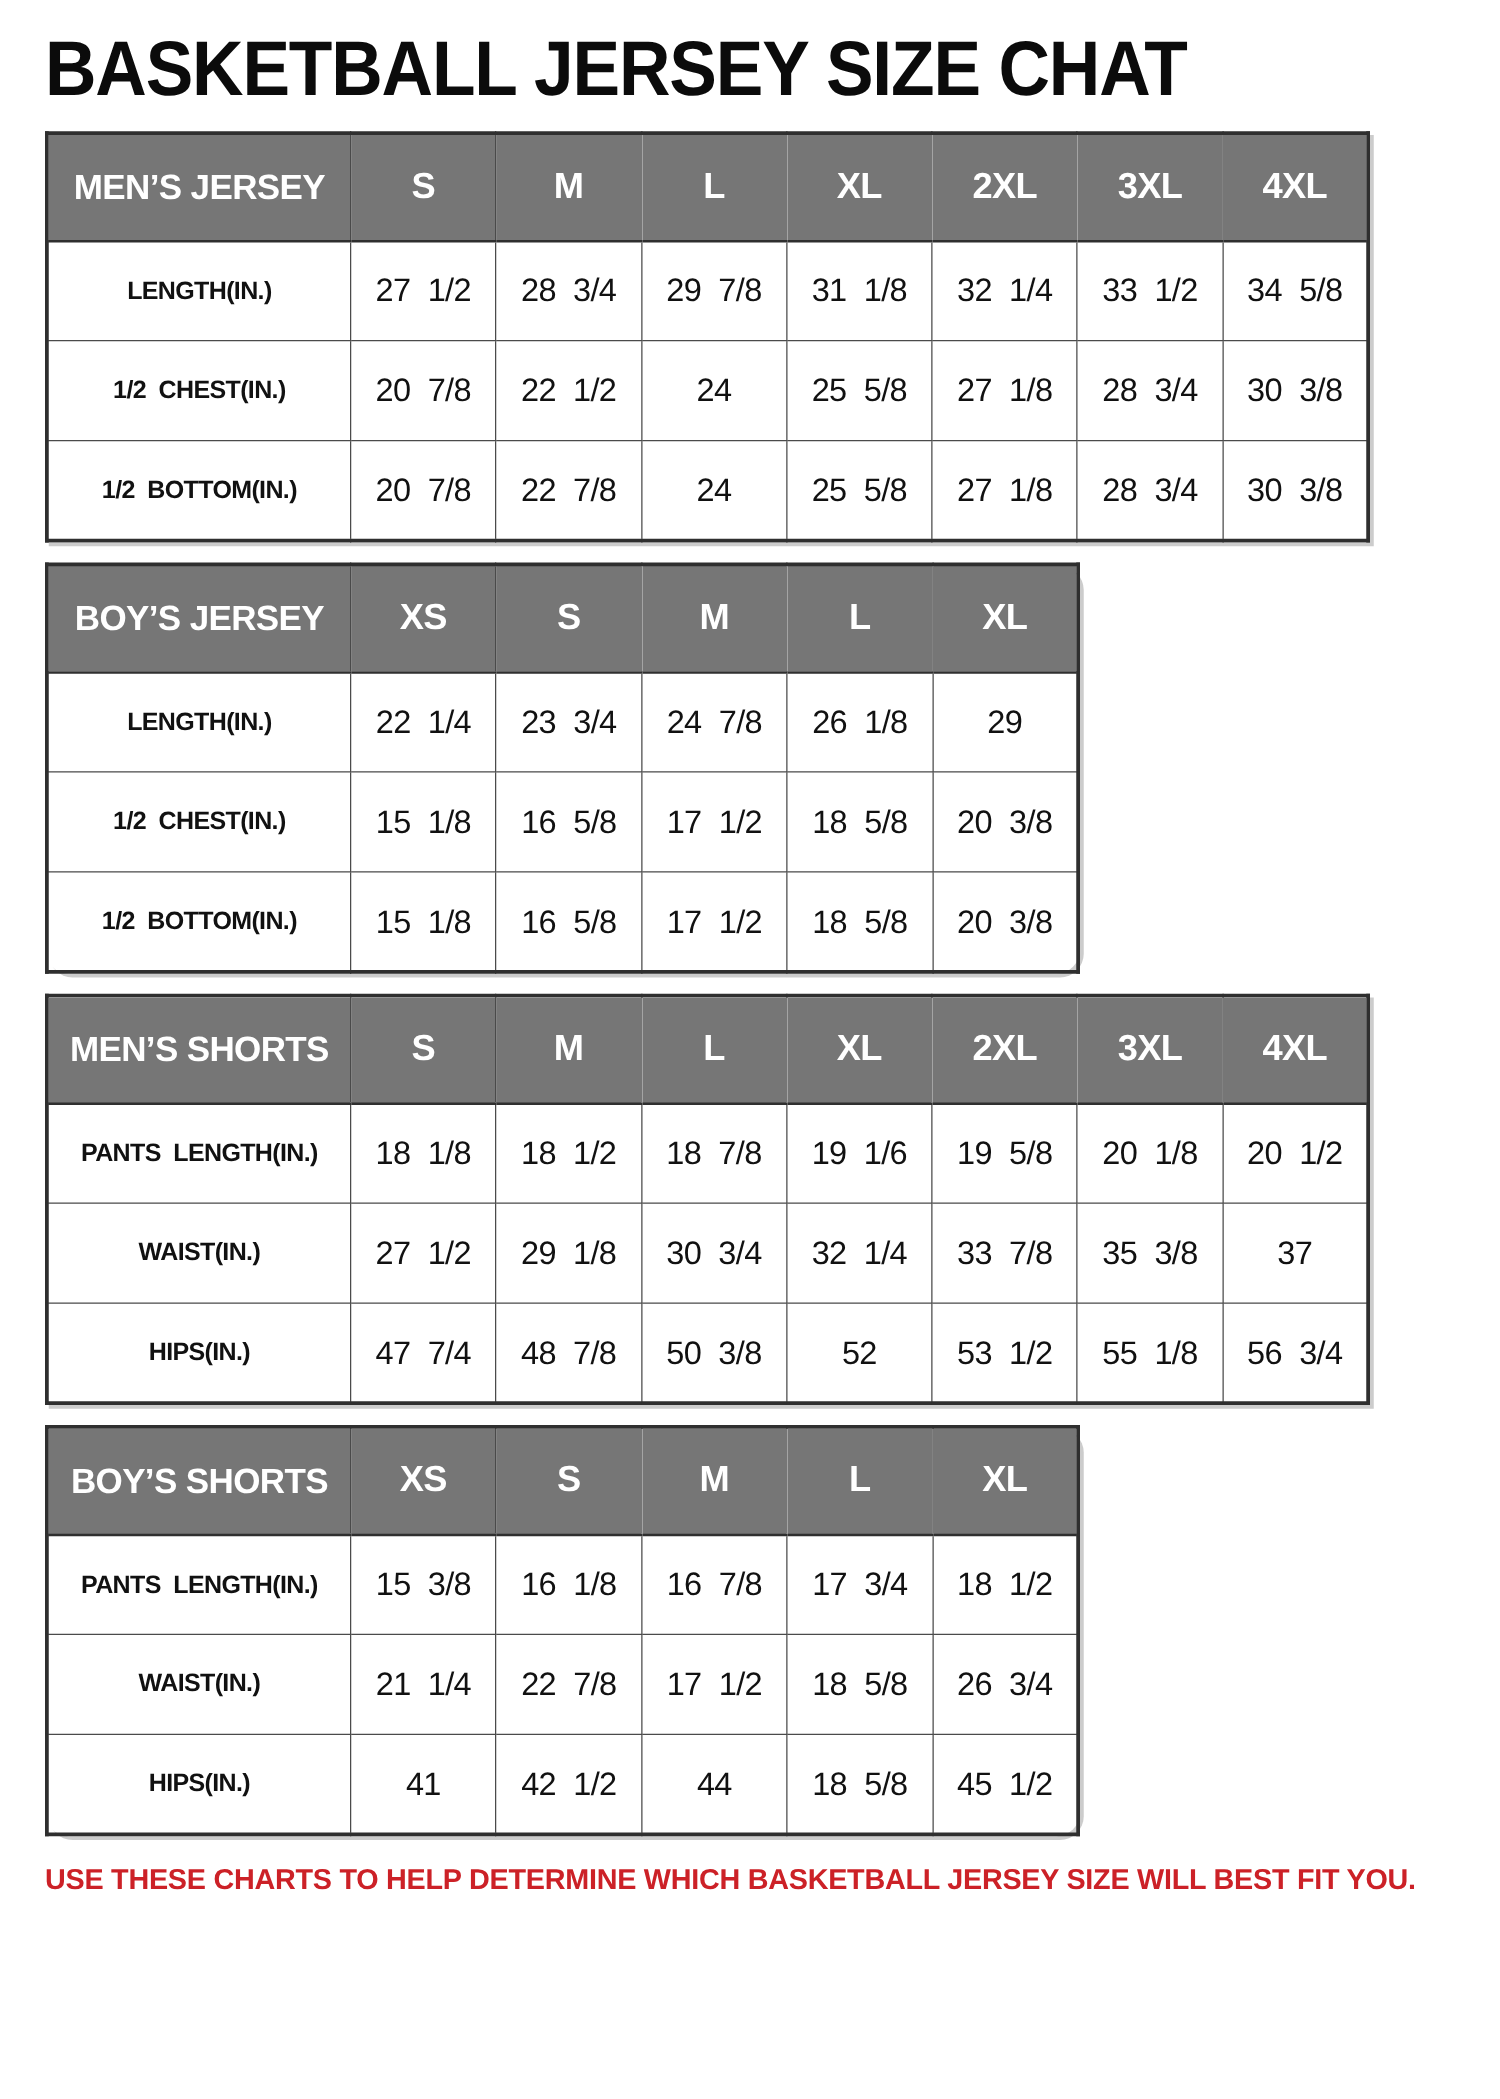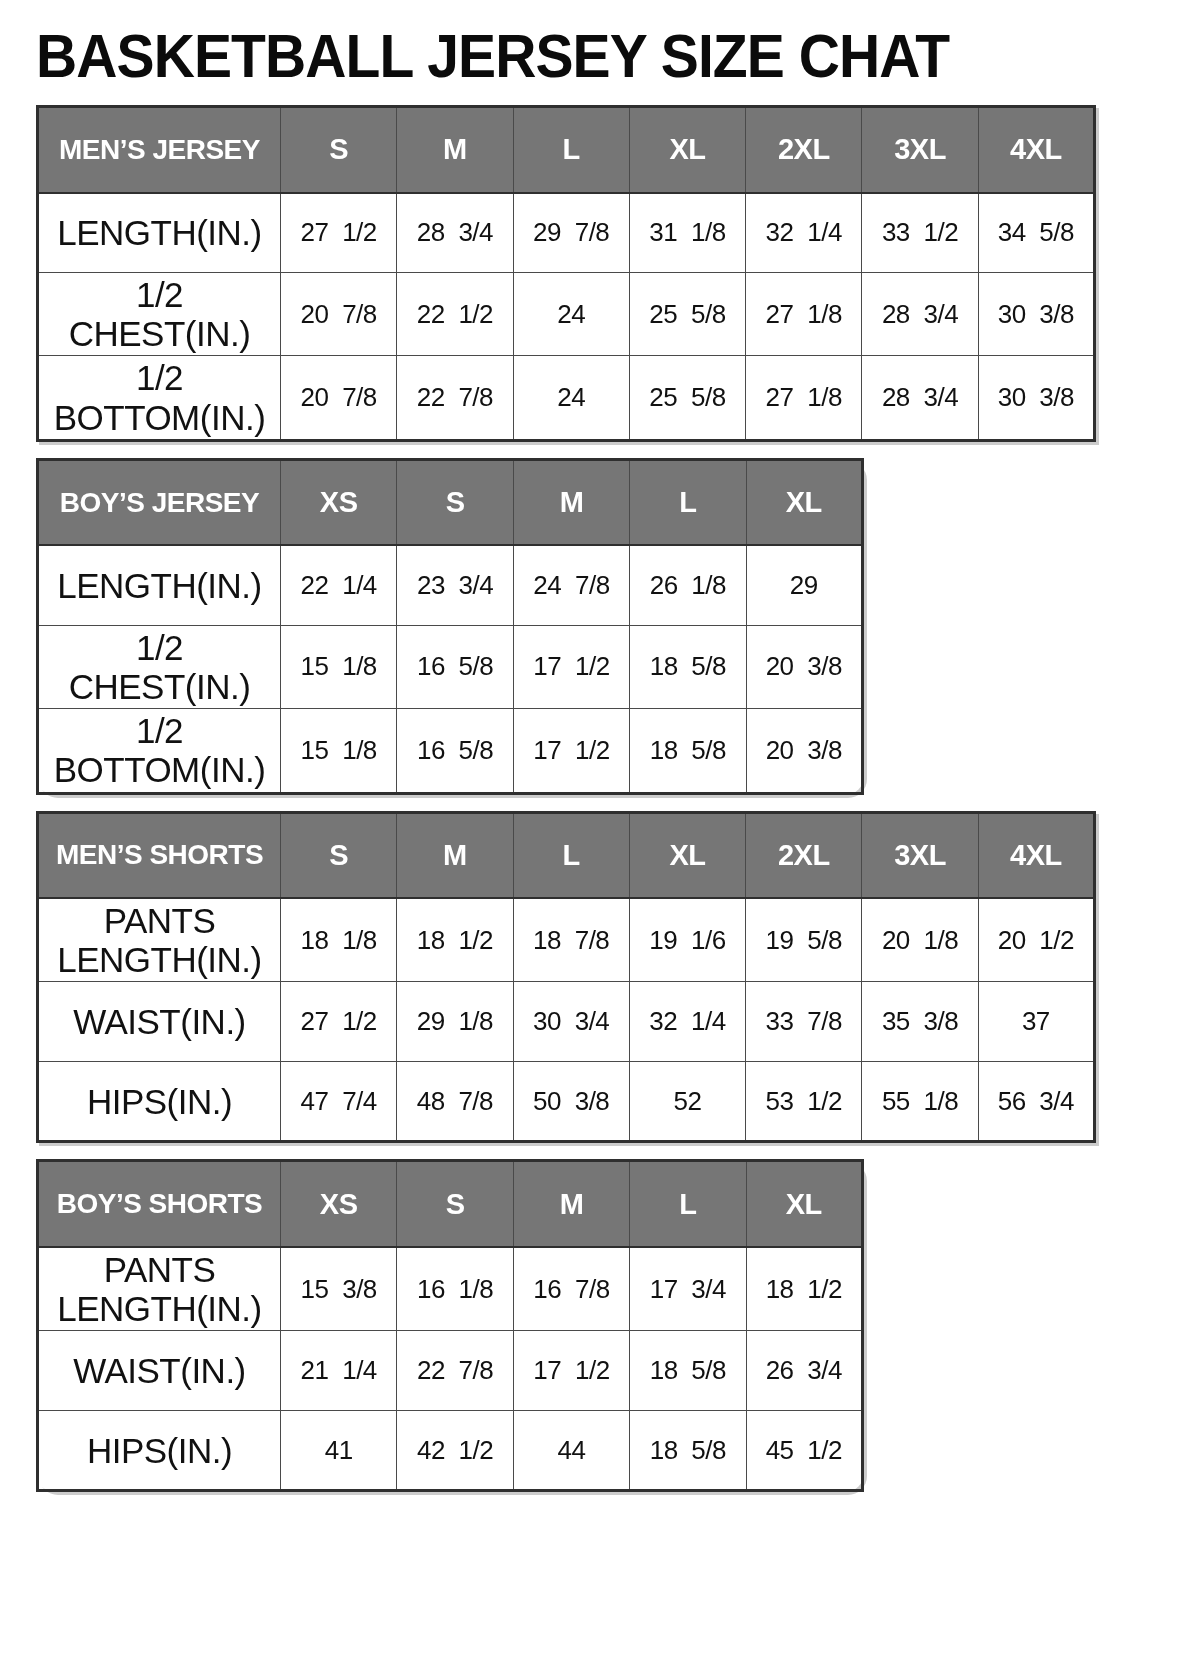--- a/index.html
+++ b/index.html
@@ -62,22 +62,22 @@
     background:var(--header-gray);
     color:#ffffff;
     font-size:29px;
     font-weight:700;
     letter-spacing:-0.5px;
     border-bottom:2.5px solid var(--border-dark);
   }
   .size-table thead th.label-cell{ font-size:28px; white-space:nowrap; }
   .size-table tbody tr{ height:80px; }
   .size-table tbody th.row-label{
-    font-size:35px;
-    font-weight:400;
+    font-size:20px;
+    font-weight:700;
     letter-spacing:-0.5px;
     word-spacing:5px;
     line-height:1.12;
     padding:2px;
   }
   .size-table tbody td{
     font-size:26px;
     font-weight:400;
     letter-spacing:-0.5px;
     word-spacing:7px;
@@ -288,13 +288,14 @@
             <th class="row-label">HIPS(IN.)</th>
             <td>41</td>
             <td>42 1/2</td>
             <td>44</td>
             <td>18 5/8</td>
             <td>45 1/2</td>
           </tr>
         </tbody>
       </table>
     </div>
+  <p class="note bottom">USE THESE CHARTS TO HELP DETERMINE WHICH BASKETBALL JERSEY SIZE WILL BEST FIT YOU.</p>
 </div>
 
 </body></html>

